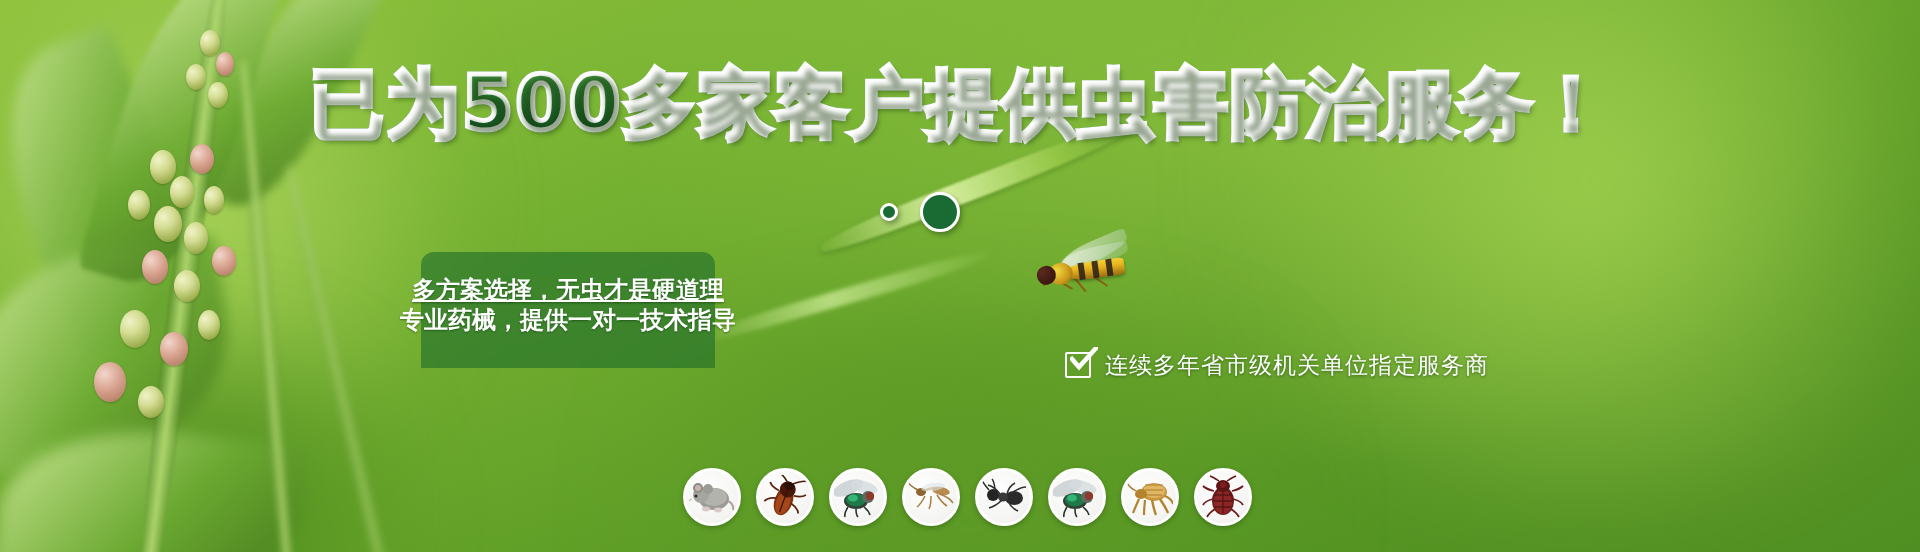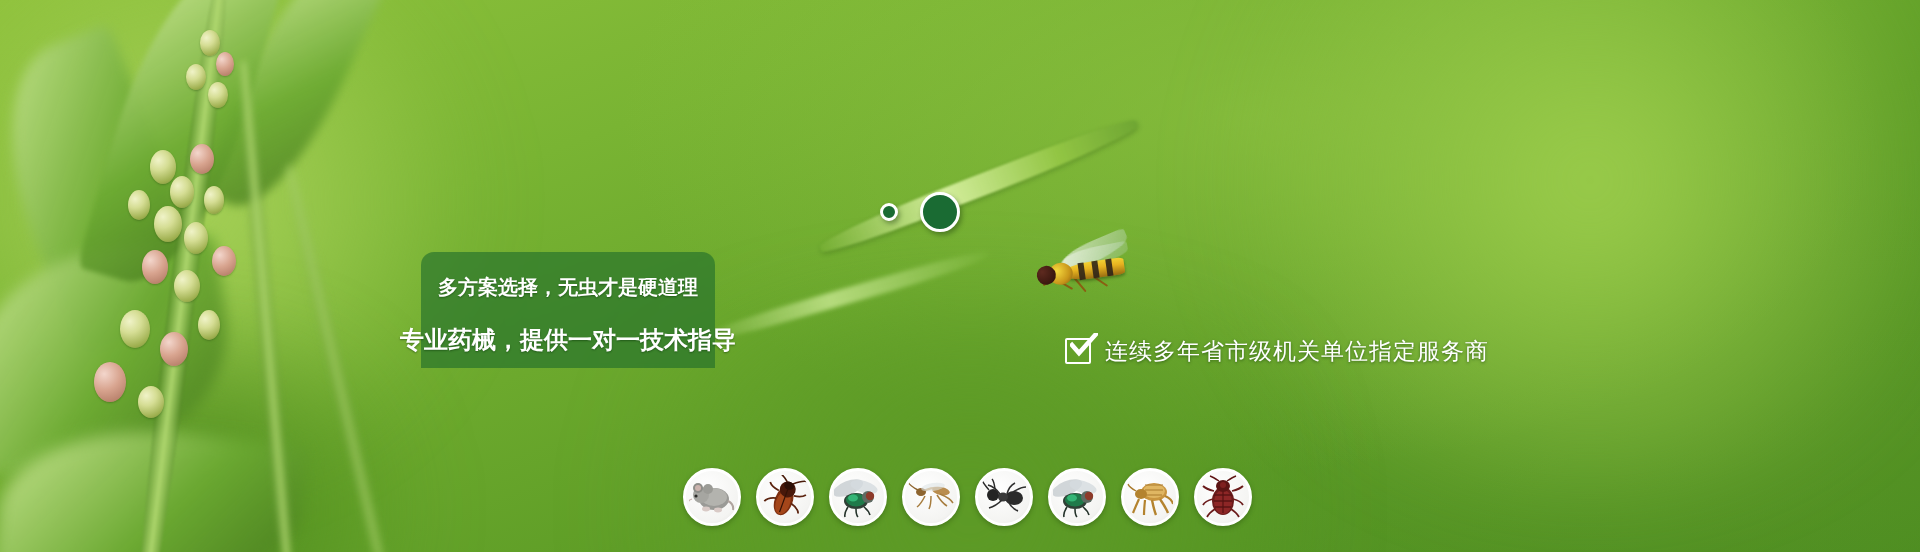--- a/index.html
+++ b/index.html
@@ -108,25 +108,25 @@
     position:absolute; left:0; top:0; width:294px; height:116px;
   }
   .f-line{
     position:absolute; left:0; width:294px; text-align:center;
     color:#ffffff; font-weight:bold; white-space:nowrap;
     font-family:"DejaVu Sans","Liberation Sans",sans-serif;
     text-shadow:0 1px 2px rgba(0,40,0,.45);
   }
   
   .f-line.l1{ top:-18px; left:-10px; width:314px; font-size:23px; }
-  .f-line.l2{ top:22px;  left:-75px; width:444px; font-size:20px; }
-  .f-line.l3{ top:72px;  left:-85px; width:464px; font-size:24px; }
-
-  
-  #checklist{ position:absolute; left:1065px; top:326px; }
+  .f-line.l2{ top:22px;  left:-75px; width:444px; font-size:24px;text-decoration:underline; }
+  .f-line.l3{ top:52px;  left:-85px; width:464px; font-size:24px; }
+
+  
+  #checklist{ position:absolute; left:1065px; top:340px; }
   .check-row{ display:flex; align-items:center; height:50px; }
   .check-box{
     position:relative; width:26px; height:26px;
     border:2px solid #ffffff; border-radius:2px; flex:0 0 auto;
     margin-right:14px;
   }
   .check-box .tick{
     position:absolute; left:3px; top:-7px; width:28px; height:24px;
   }
   .check-label{
@@ -204,20 +204,23 @@
     <div class="leg g2"></div>
     <div class="leg g3"></div>
     <div class="body"></div>
     <div class="band b1"></div>
       <div class="band b2"></div>
       <div class="band b3"></div>
     <div class="thorax"></div>
     <div class="head"></div>
   </div>
 
+  <div id="headline">
+    <span id="headline-inner">已为500多家客户提供虫害防治服务！</span>
+  </div>
 
   <div class="dots">
     <span class="dot small"></span>
     <span class="dot large"></span>
   </div>
 
   <div id="feature-card">
     <div class="lines">
       <div class="f-line l2">多方案选择，无虫才是硬道理</div>
       <div class="f-line l3">专业药械，提供一对一技术指导</div>

